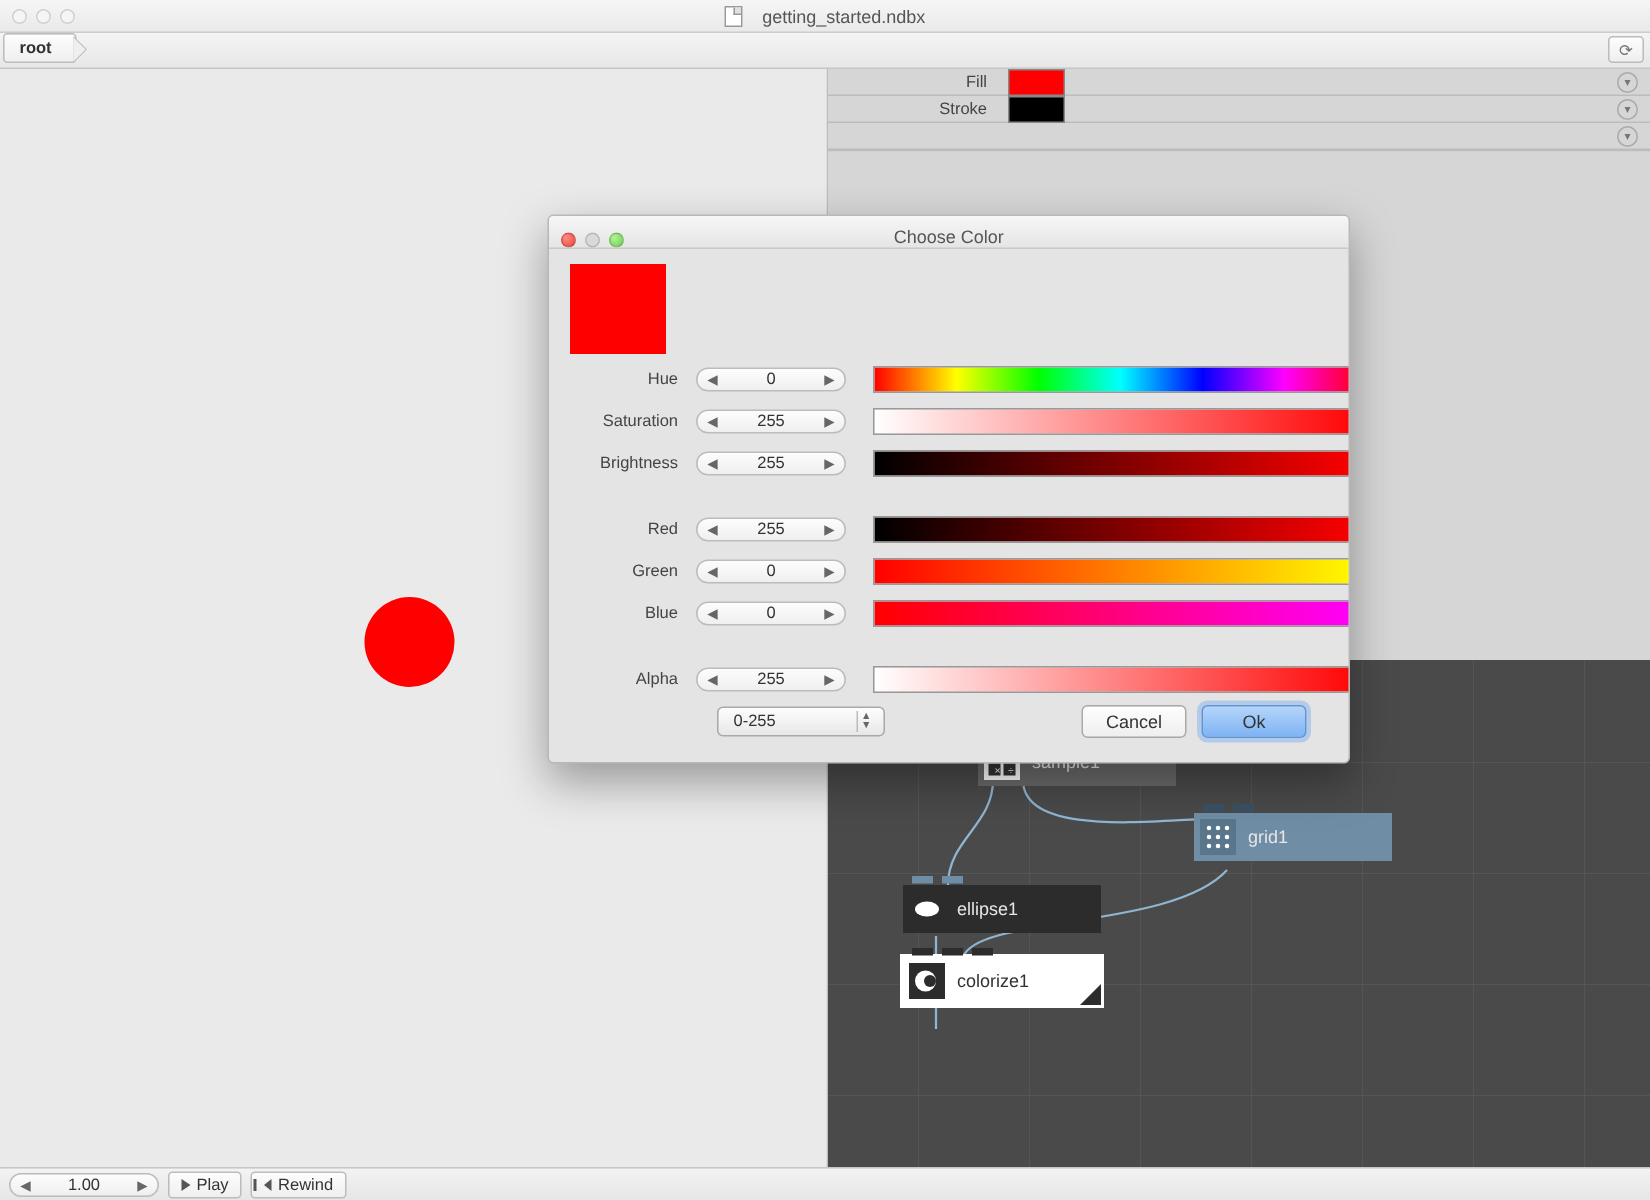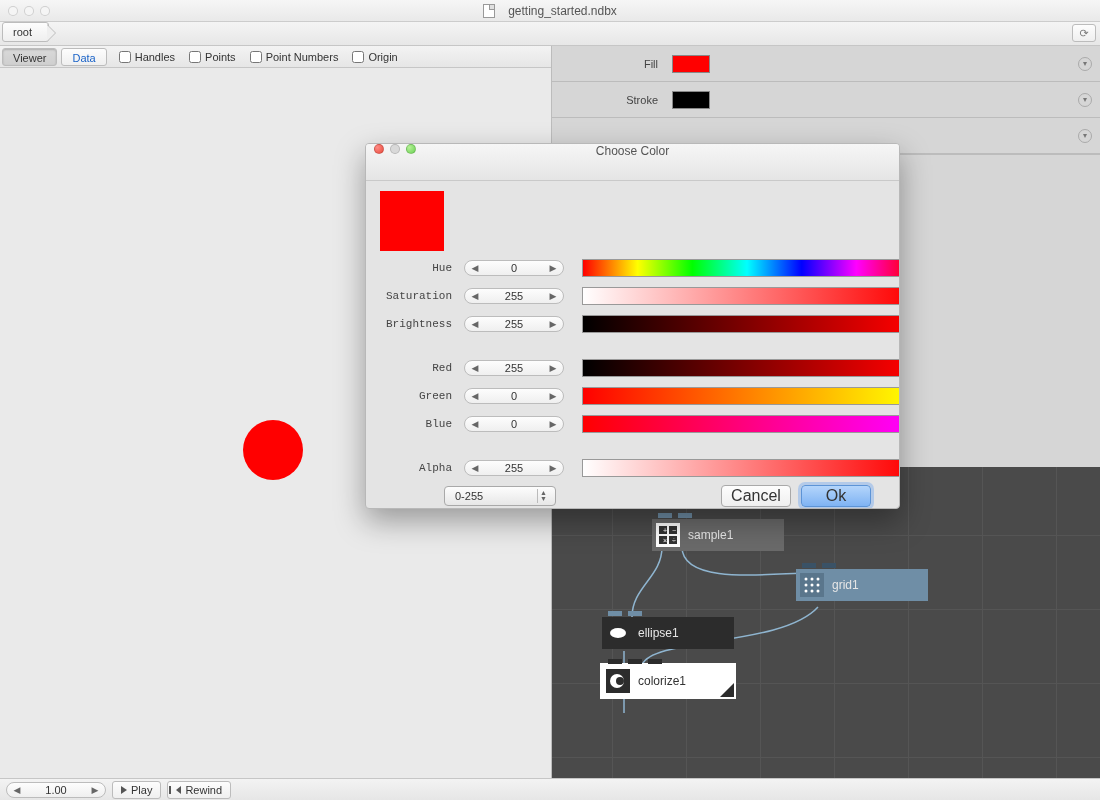--- a/index.html
+++ b/index.html
@@ -32,21 +32,21 @@
   .file-icon { width:12px;height:14px;background:#fff;border:1px solid #999;position:relative; }
   .file-icon::after{content:"";position:absolute;top:0;right:0;width:4px;height:4px;background:#e0e0e0;border-left:1px solid #999;border-bottom:1px solid #999;}
   
   .breadcrumb {
     height:24px; background:linear-gradient(#f4f4f4,#e7e7e7); border-bottom:1px solid #c6c6c6;
     display:flex; align-items:center; position:relative;
   }
   .crumb {
     height:20px; margin:2px 0 6px 2px; padding:0 16px 0 10px;
     background:linear-gradient(#fdfdfd,#efefef); border:1px solid #bcbcbc;
-    border-radius:3px; position:relative; line-height:18px; font-size:11px;
+    border-radius:3px; position:relative; line-height:18px; font-size:11px;font-weight:bold;
   }
   .crumb::after{content:"";position:absolute;right:-7px;top:2px;width:0;height:0;border-top:8px solid transparent;border-bottom:8px solid transparent;border-left:8px solid #efefef;z-index:1;}
   .crumb::before{content:"";position:absolute;right:-8px;top:1px;width:0;height:0;border-top:9px solid transparent;border-bottom:9px solid transparent;border-left:9px solid #bcbcbc;}
   .reload-btn {
     position:absolute; right:4px; top:2px; width:24px;height:18px; border:1px solid #bcbcbc;
     border-radius:3px; background:linear-gradient(#fdfdfd,#efefef); display:flex;align-items:center;justify-content:center;
   }
   
   .main {
     display:flex; height: calc(800px - 22px - 24px - 22px);
@@ -74,21 +74,21 @@
   .red-circle { position:absolute; left:243px; top:352px; width:60px;height:60px; background:#ff0000; border-radius:50%; }
   
   .right-tabs { height:22px; background:linear-gradient(#f3f3f3,#e6e6e6); border-bottom:1px solid #c6c6c6; display:flex; align-items:stretch; }
   .r-tab { padding:0 20px; line-height:22px; border-right:1px solid #c6c6c6; }
   .r-tab.active { background:#c8c8c8; }
   .r-tab .mini-icon{display:inline-block;width:12px;height:10px;border:1px solid #888;margin-right:6px;position:relative;vertical-align:middle;}
   .r-tab .mini-icon::after{content:"";position:absolute;left:3px;top:2px;width:2px;height:6px;background:#888;box-shadow:3px 0 #888;}
   
   .prop-list { background:#d6d6d6; border-bottom:1px solid #bcbcbc; }
   .prop-row {
-    height:36px; border-bottom:1px solid #bcbcbc; display:flex; align-items:center;
+    height:18px; border-bottom:1px solid #bcbcbc; display:flex; align-items:center;
   }
   .prop-label { width:120px; text-align:right; padding-right:14px; color:#444; }
   .swatch { width:38px; height:18px; border:1px solid #888; }
   .disclosure { margin-left:auto; margin-right:8px; width:14px;height:14px; border:1px solid #aaa; border-radius:50%; display:flex;align-items:center;justify-content:center;font-size:8px;color:#777; }
   .prop-spacer { flex:1; background:#d6d6d6; }
   
   .network {
     flex:1; background:#4a4a4a; position:relative; overflow:hidden;
     background-image: linear-gradient(#555 1px, transparent 1px), linear-gradient(90deg,#555 1px, transparent 1px);
     background-size:74px 74px; background-position: -14px -6px;
@@ -119,50 +119,50 @@
   .tri-r { width:0;height:0;border-top:4px solid transparent;border-bottom:4px solid transparent;border-left:6px solid #555; }
   .rwd { width:0;height:0;border-top:4px solid transparent;border-bottom:4px solid transparent;border-right:5px solid #555; box-shadow:-2px 0 0 -0px #555 inset; position:relative;}
   .rwd::before{content:"";position:absolute;left:-7px;top:-4px;width:2px;height:8px;background:#555;}
   
   .dialog {
     position:absolute; left:365px; top:143px; width:535px; height:366px;
     background:#e4e4e4; border:1px solid #b8b8b8; box-shadow:0 12px 30px rgba(0,0,0,0.35);
     border-radius:4px; overflow:hidden;
   }
   .dialog .dlg-title {
-    height:37px; background:linear-gradient(#f6f6f6,#e5e5e5); border-bottom:1px solid #c9c9c9;
-    display:flex; align-items:flex-start; padding-left:8px; position:relative;
+    height:22px; background:linear-gradient(#f6f6f6,#e5e5e5); border-bottom:1px solid #c9c9c9;
+    display:flex; align-items:flex-end; padding-left:8px; position:relative;
   }
   .dlg-traffic { display:flex; gap:6px; }
   .dlg-red { background: radial-gradient(circle at 30% 30%, #ff8b86, #e94b3c); }
   .dlg-gray { background:#d9d9d9; }
   .dlg-green{ background: radial-gradient(circle at 30% 30%, #b6f296, #6bd155); }
   .dlg-title .txt { position:absolute;left:0;right:0;text-align:center;font-size:12px;color:#555; }
   .dlg-body { padding:10px 14px 4px; }
   .big-swatch { width:64px;height:60px;background:#ff0000;margin-bottom:8px; }
   .slider-grid { display:grid; grid-template-columns: 78px 112px 330px; row-gap:10px; column-gap:6px; align-items:center; }
-  .slabel { text-align:right; font-size:11px; color:#444; padding-right:6px;font-family:Liberation Mono, monospace; }
+  .slabel { text-align:right; font-size:11px; color:#444; padding-right:6px; }
   .grad { height:18px; border:1px solid #999; position:relative; }
   .grad::after{content:"";position:absolute;right:-2px;bottom:-6px;width:0;height:0;border-left:4px solid transparent;border-right:4px solid transparent;border-bottom:5px solid #333;}
   .g-hue { background:linear-gradient(90deg,#f00,#ff0,#0f0,#0ff,#00f,#f0f,#f00); }
   .g-sat { background:linear-gradient(90deg,#fff,#f00); }
   .g-bri { background:linear-gradient(90deg,#000,#f00); }
   .g-red { background:linear-gradient(90deg,#000,#f00); }
   .g-grn { background:linear-gradient(90deg,#f00,#ff0); }
   .g-blu { background:linear-gradient(90deg,#f00,#f0f); }
   .g-alp { background:linear-gradient(90deg,#fff,#f00); }
   .gap-row { height:6px; grid-column:1/4; }
   .dlg-foot { display:flex; align-items:center; padding:8px 14px 0; }
   .range-select {
     width:112px;height:20px;border:1px solid #a9a9a9;border-radius:4px;background:linear-gradient(#fdfdfd,#e7e7e7);
-    display:flex;align-items:center;justify-content:space-between;padding:0 6px 0 10px;margin-left:50px;
+    display:flex;align-items:center;justify-content:space-between;padding:0 6px 0 10px;margin-left:84px;
   }
   .updn{width:12px;height:14px;border-left:1px solid #bbb;display:flex;flex-direction:column;align-items:center;justify-content:center;font-size:7px;color:#666;line-height:6px;}
   .dlg-buttons { margin-left:auto; display:flex; gap:10px; }
-  .dlg-btn { width:70px;height:22px;border:1px solid #a9a9a9;border-radius:4px;background:linear-gradient(#fdfdfd,#efefef);display:flex;align-items:center;justify-content:center;font-size:16px; }
+  .dlg-btn { width:70px;height:22px;border:1px solid #a9a9a9;border-radius:4px;background:linear-gradient(#fdfdfd,#efefef);display:flex;align-items:center;justify-content:center;font-size:12px; }
   .dlg-btn.primary { background:linear-gradient(#b4d5fb,#7fb3f3);border-color:#5d94d6; box-shadow:0 0 0 3px rgba(120,170,240,0.45);}
 </style>
 </head>
 <body>
 
 <div class="titlebar">
   <div class="traffic">
     <div class="dot"></div>
     <div class="dot"></div>
     <div class="dot"></div>
@@ -176,42 +176,20 @@
 <div class="breadcrumb">
   <div class="crumb">root</div>
   <div class="reload-btn">
     <span style="font-size:11px;color:#777;">⟳</span>
   </div>
 </div>
 
 <div class="main">
 
   <div class="left-pane">
-    <div class="pane-tabs">
-      <div class="tab-btn active">Viewer</div>
-      <div class="tab-btn blue">Data</div>
-      <div class="checks">
-        <label class="chk">
-            <input type="checkbox" style="">
-            <span>Handles</span>
-          </label>
-        <label class="chk">
-            <input type="checkbox" style="">
-            <span>Points</span>
-          </label>
-        <label class="chk">
-            <input type="checkbox" style="">
-            <span>Point Numbers</span>
-          </label>
-        <label class="chk">
-            <input type="checkbox" style="">
-            <span>Origin</span>
-          </label>
-      </div>
-    </div>
     <div class="viewer">
       <div class="red-circle"></div>
     </div>
   </div>
 
   <div class="right-pane">
     <div class="prop-list">
       <div class="prop-row">
         <div class="prop-label">Fill</div>
         <div class="swatch" style="background:#ff0000"></div>

